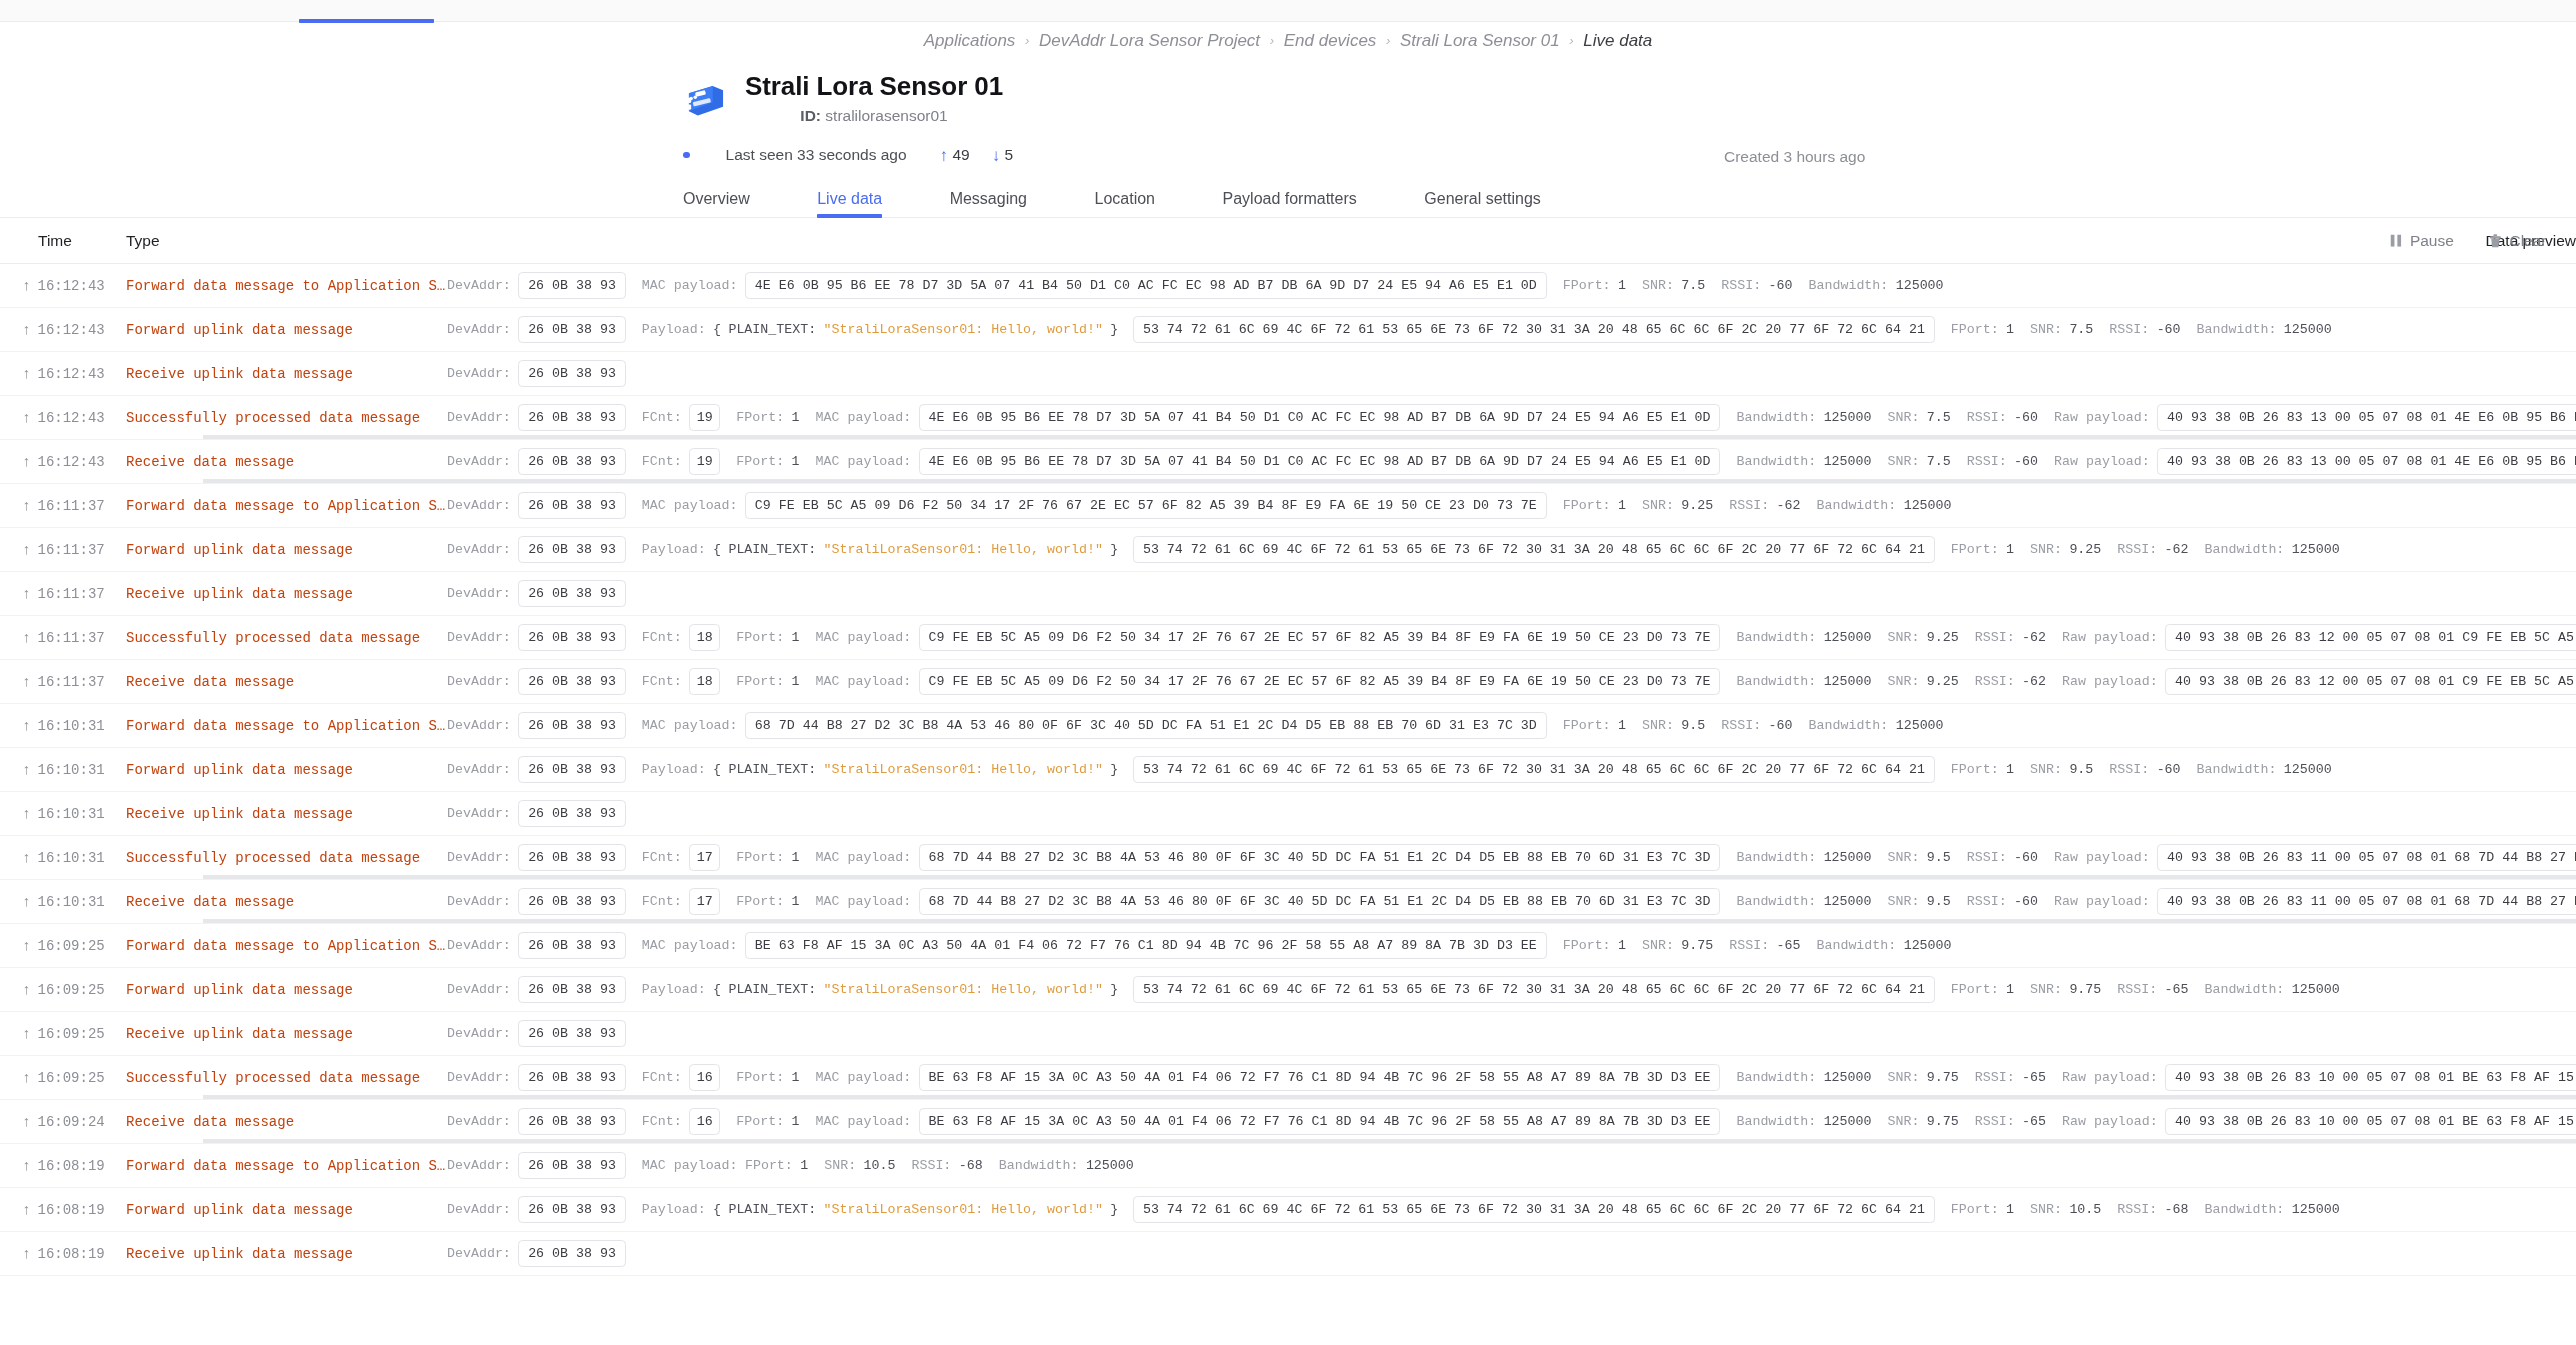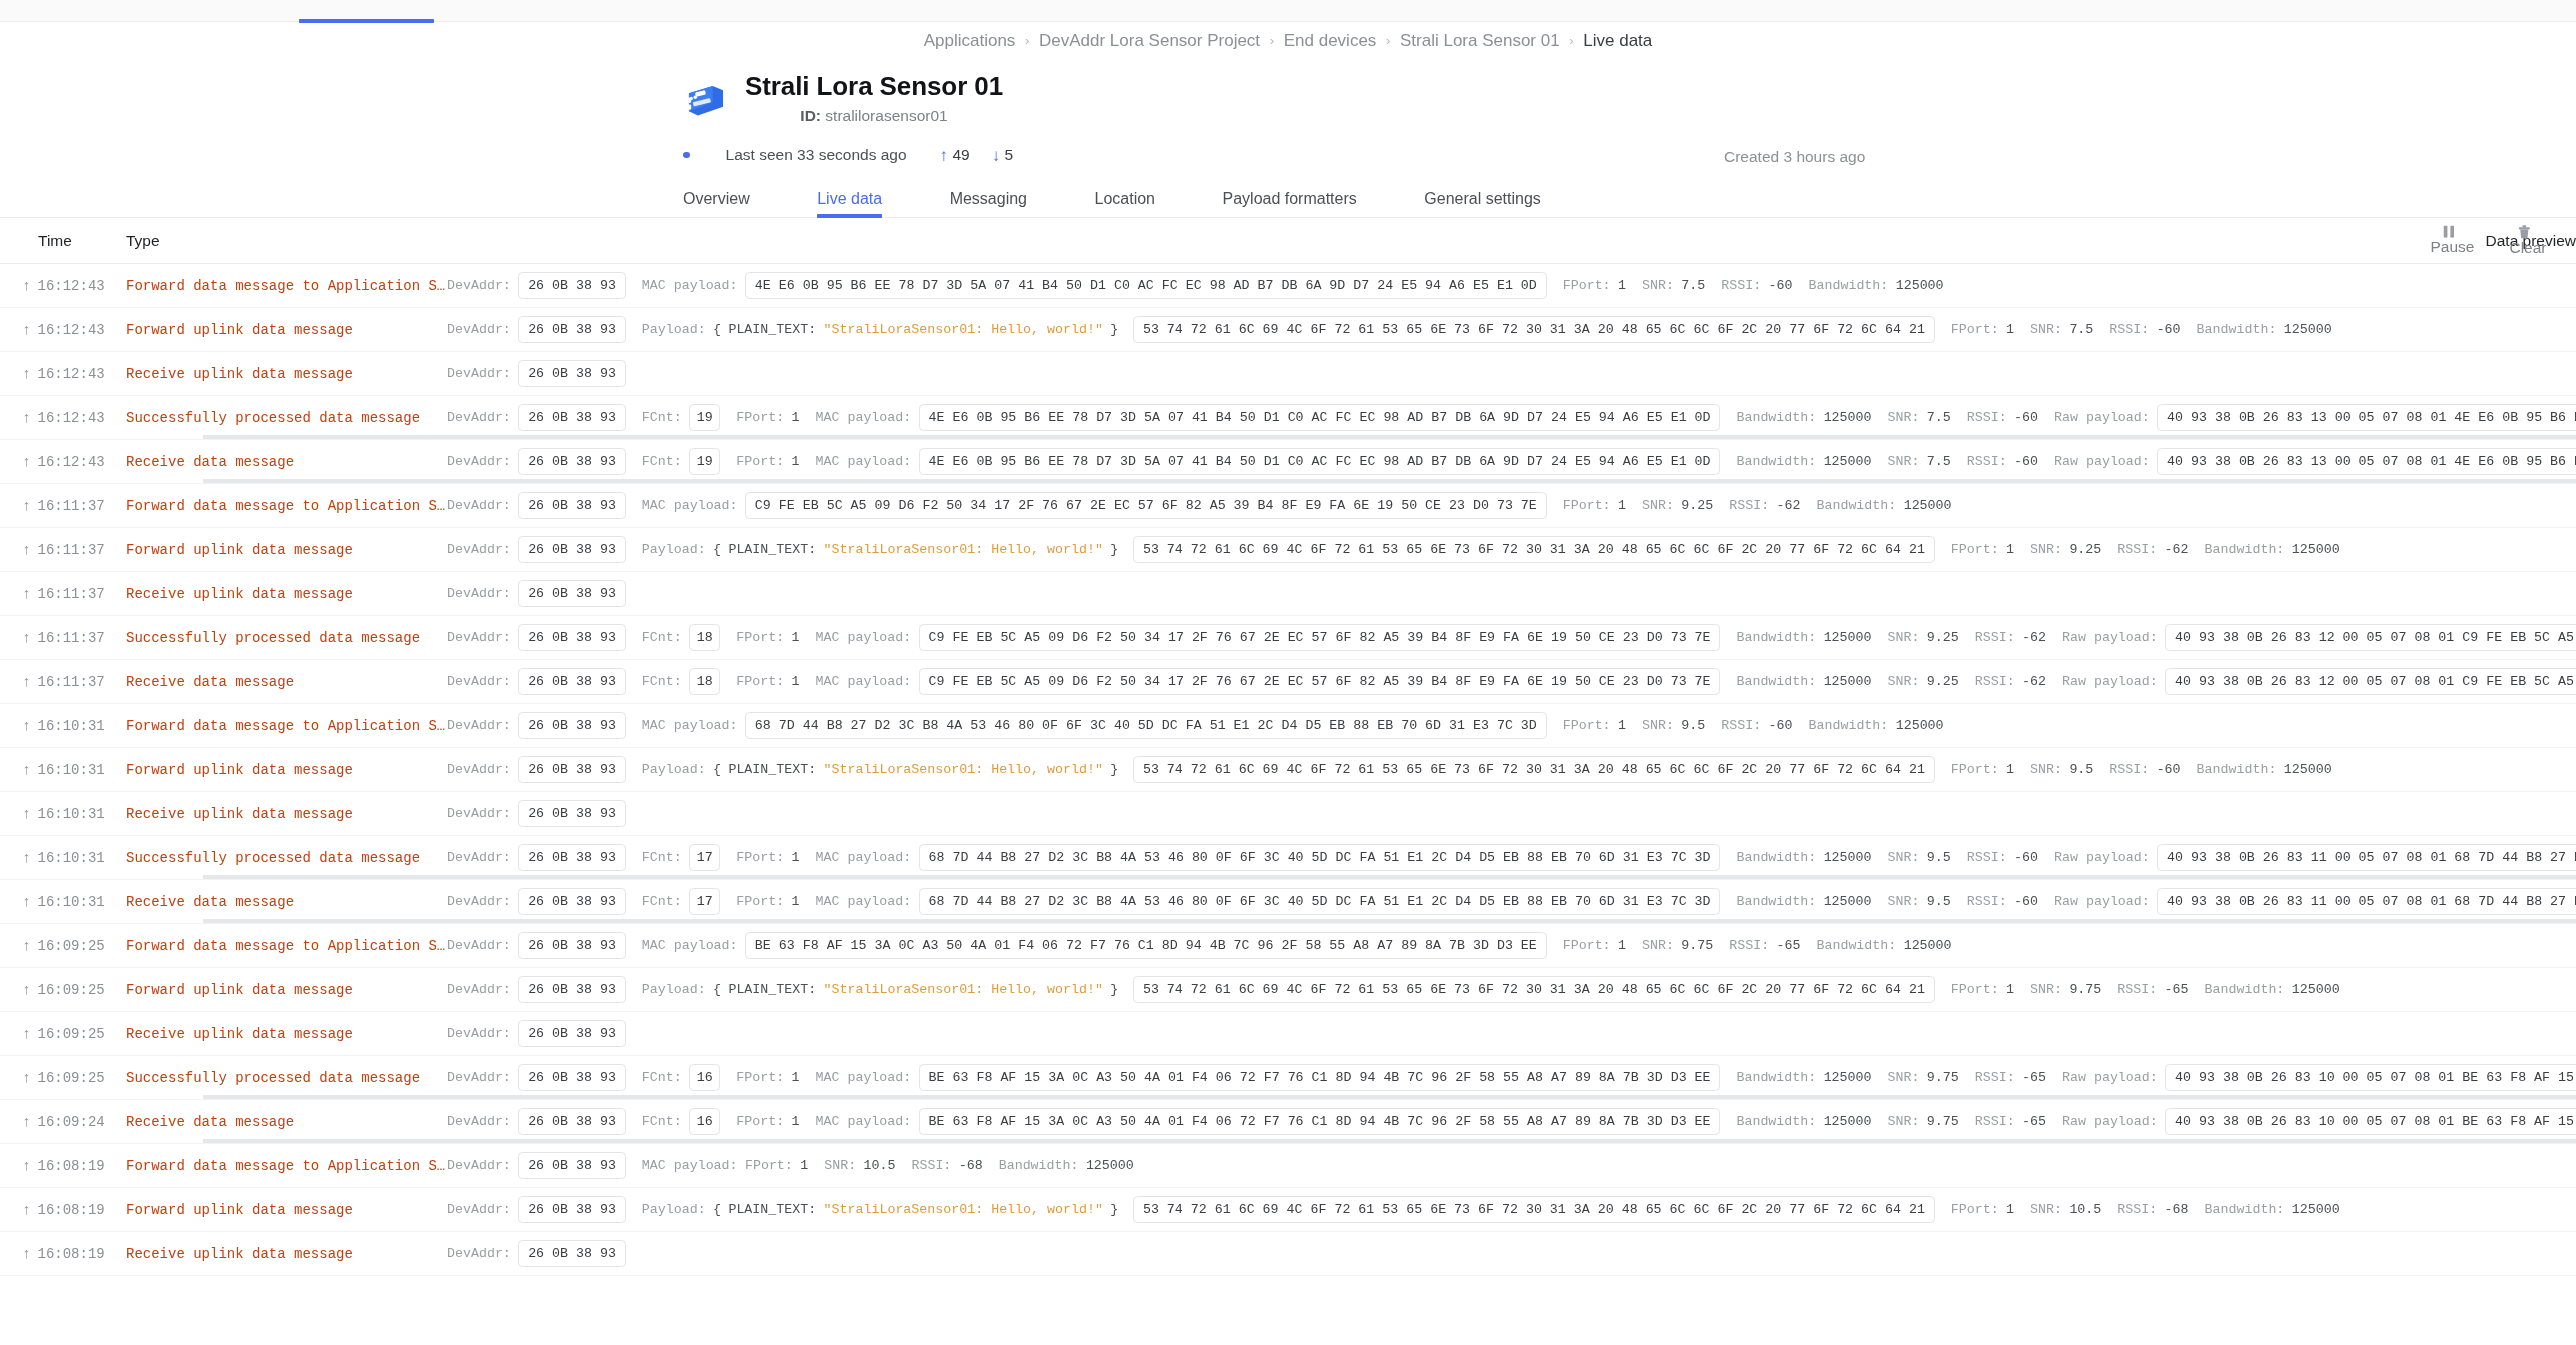--- a/index.html
+++ b/index.html
@@ -25,20 +25,21 @@
     width: 135px; height: 4.4px;
     background: #4a6cf0;
     border-radius: 0.7px;
   }
 
   
   .crumbbar {
     height: 37px;
     display: flex; align-items: center; justify-content: center;
     background: #ffffff;
+    font-style: italic;
   }
   .crumb {
     font-size: 17px; color: #8c8f96; white-space: nowrap;
     font-family: "Liberation Sans", sans-serif;
   }
   .crumb.last { color: #3b3d42; }
   .crumb-sep {
     font-size: 13.3px; color: #b4b7bd;
     margin: 0 9.6px; user-select: none;
   }
@@ -117,21 +118,21 @@
     position: relative;
   }
   .th { font-size: 15.5px; color: #1f2125; font-weight: normal; }
   .th-time { width: 126px; padding-left: 38px; }
   .th-type { width: 321px; }
   .th-data { flex: 1; text-align: right; }
   .thead-actions { position: absolute; right: 29.5px; display: flex; align-items: center; }
   .tbtn {
     display: flex; align-items: center;
     font-size: 15.5px; color: #7e8189;
-    margin-left: 35px; cursor: pointer; flex-direction: column;
+    margin-left: 35px; cursor: pointer;
   }
   .tbtn .ic { margin-right: 8px; display: flex; align-items: center; }
 
   
   .tbody { background: #fff; }
   .row {
     display: flex; align-items: center;
     height: 44px;
     border-bottom: 0.7px solid #f2f2f4;
     position: relative;

